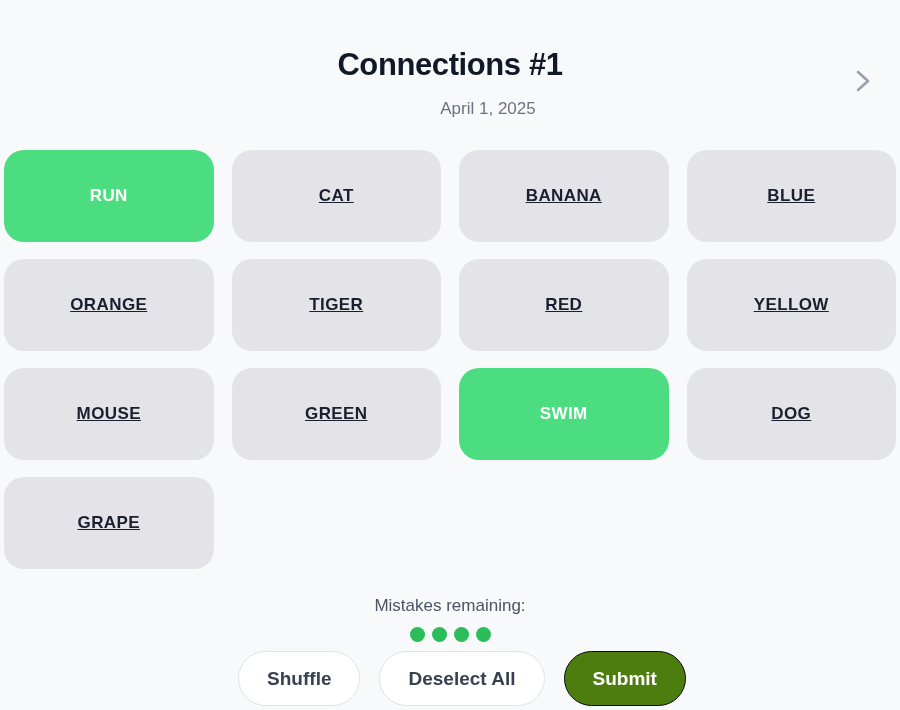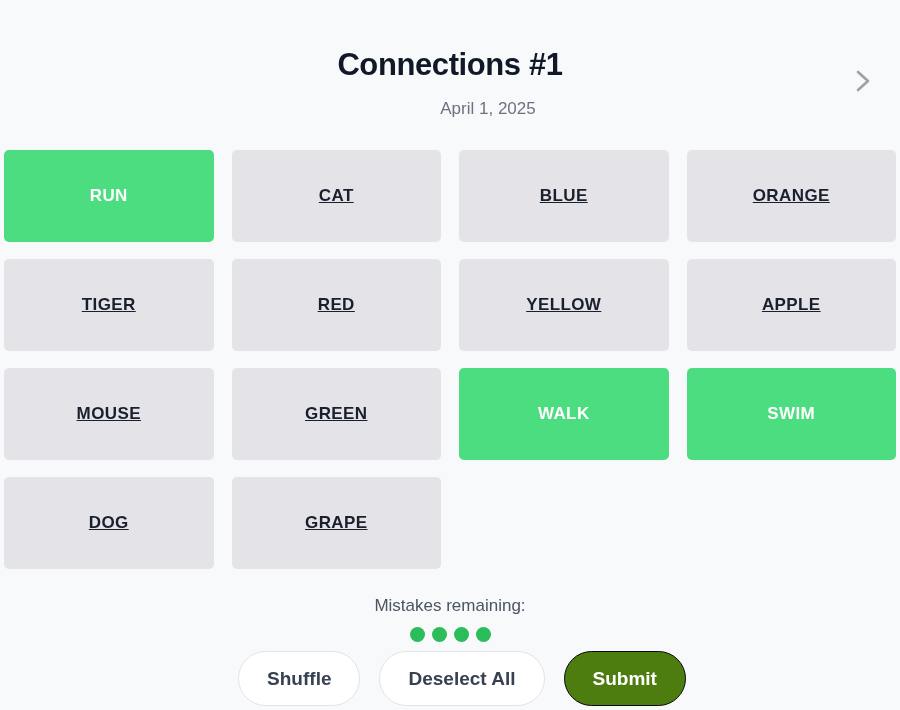--- a/index.html
+++ b/index.html
@@ -72,21 +72,21 @@
     position: absolute;
     top: 150px;
     left: 4px;
     width: 892px;
     display: grid;
     grid-template-columns: repeat(4, 1fr);
     grid-template-rows: repeat(4, 92px);
     gap: 17px 18px;
   }
   .tile {
-    border-radius: 5px;
+    border-radius: 20px;
     display: flex;
     align-items: center;
     justify-content: center;
     font-size: 17px;
     font-weight: bold;
     letter-spacing: 0.4px;
     cursor: pointer;
     user-select: none;
     box-sizing: border-box;
     text-align: center;
@@ -179,29 +179,28 @@
         <svg width="20" height="28" viewBox="0 0 20 28" fill="none" xmlns="http://www.w3.org/2000/svg">
           <path d="M5 5 L15 14 L5 23" stroke="#9aa1ad" stroke-width="2.6" stroke-linecap="round" stroke-linejoin="round"></path>
         </svg>
       </span>
     </div>
   </div>
 
   <div class="grid">
       <div class="tile selected">RUN</div>
       <div class="tile unselected">CAT</div>
+      <div class="tile unselected">BANANA</div>
       <div class="tile unselected">BLUE</div>
       <div class="tile unselected">ORANGE</div>
       <div class="tile unselected">TIGER</div>
       <div class="tile unselected">RED</div>
       <div class="tile unselected">YELLOW</div>
-      <div class="tile unselected">APPLE</div>
       <div class="tile unselected">MOUSE</div>
       <div class="tile unselected">GREEN</div>
-      <div class="tile selected">WALK</div>
       <div class="tile selected">SWIM</div>
       <div class="tile unselected">DOG</div>
       <div class="tile unselected">GRAPE</div>
     </div>
 
   <div class="mistakes">
     <span class="mistakes-label">Mistakes remaining:</span>
     <span class="dots">
         <span class="dot"></span>
         <span class="dot"></span>

